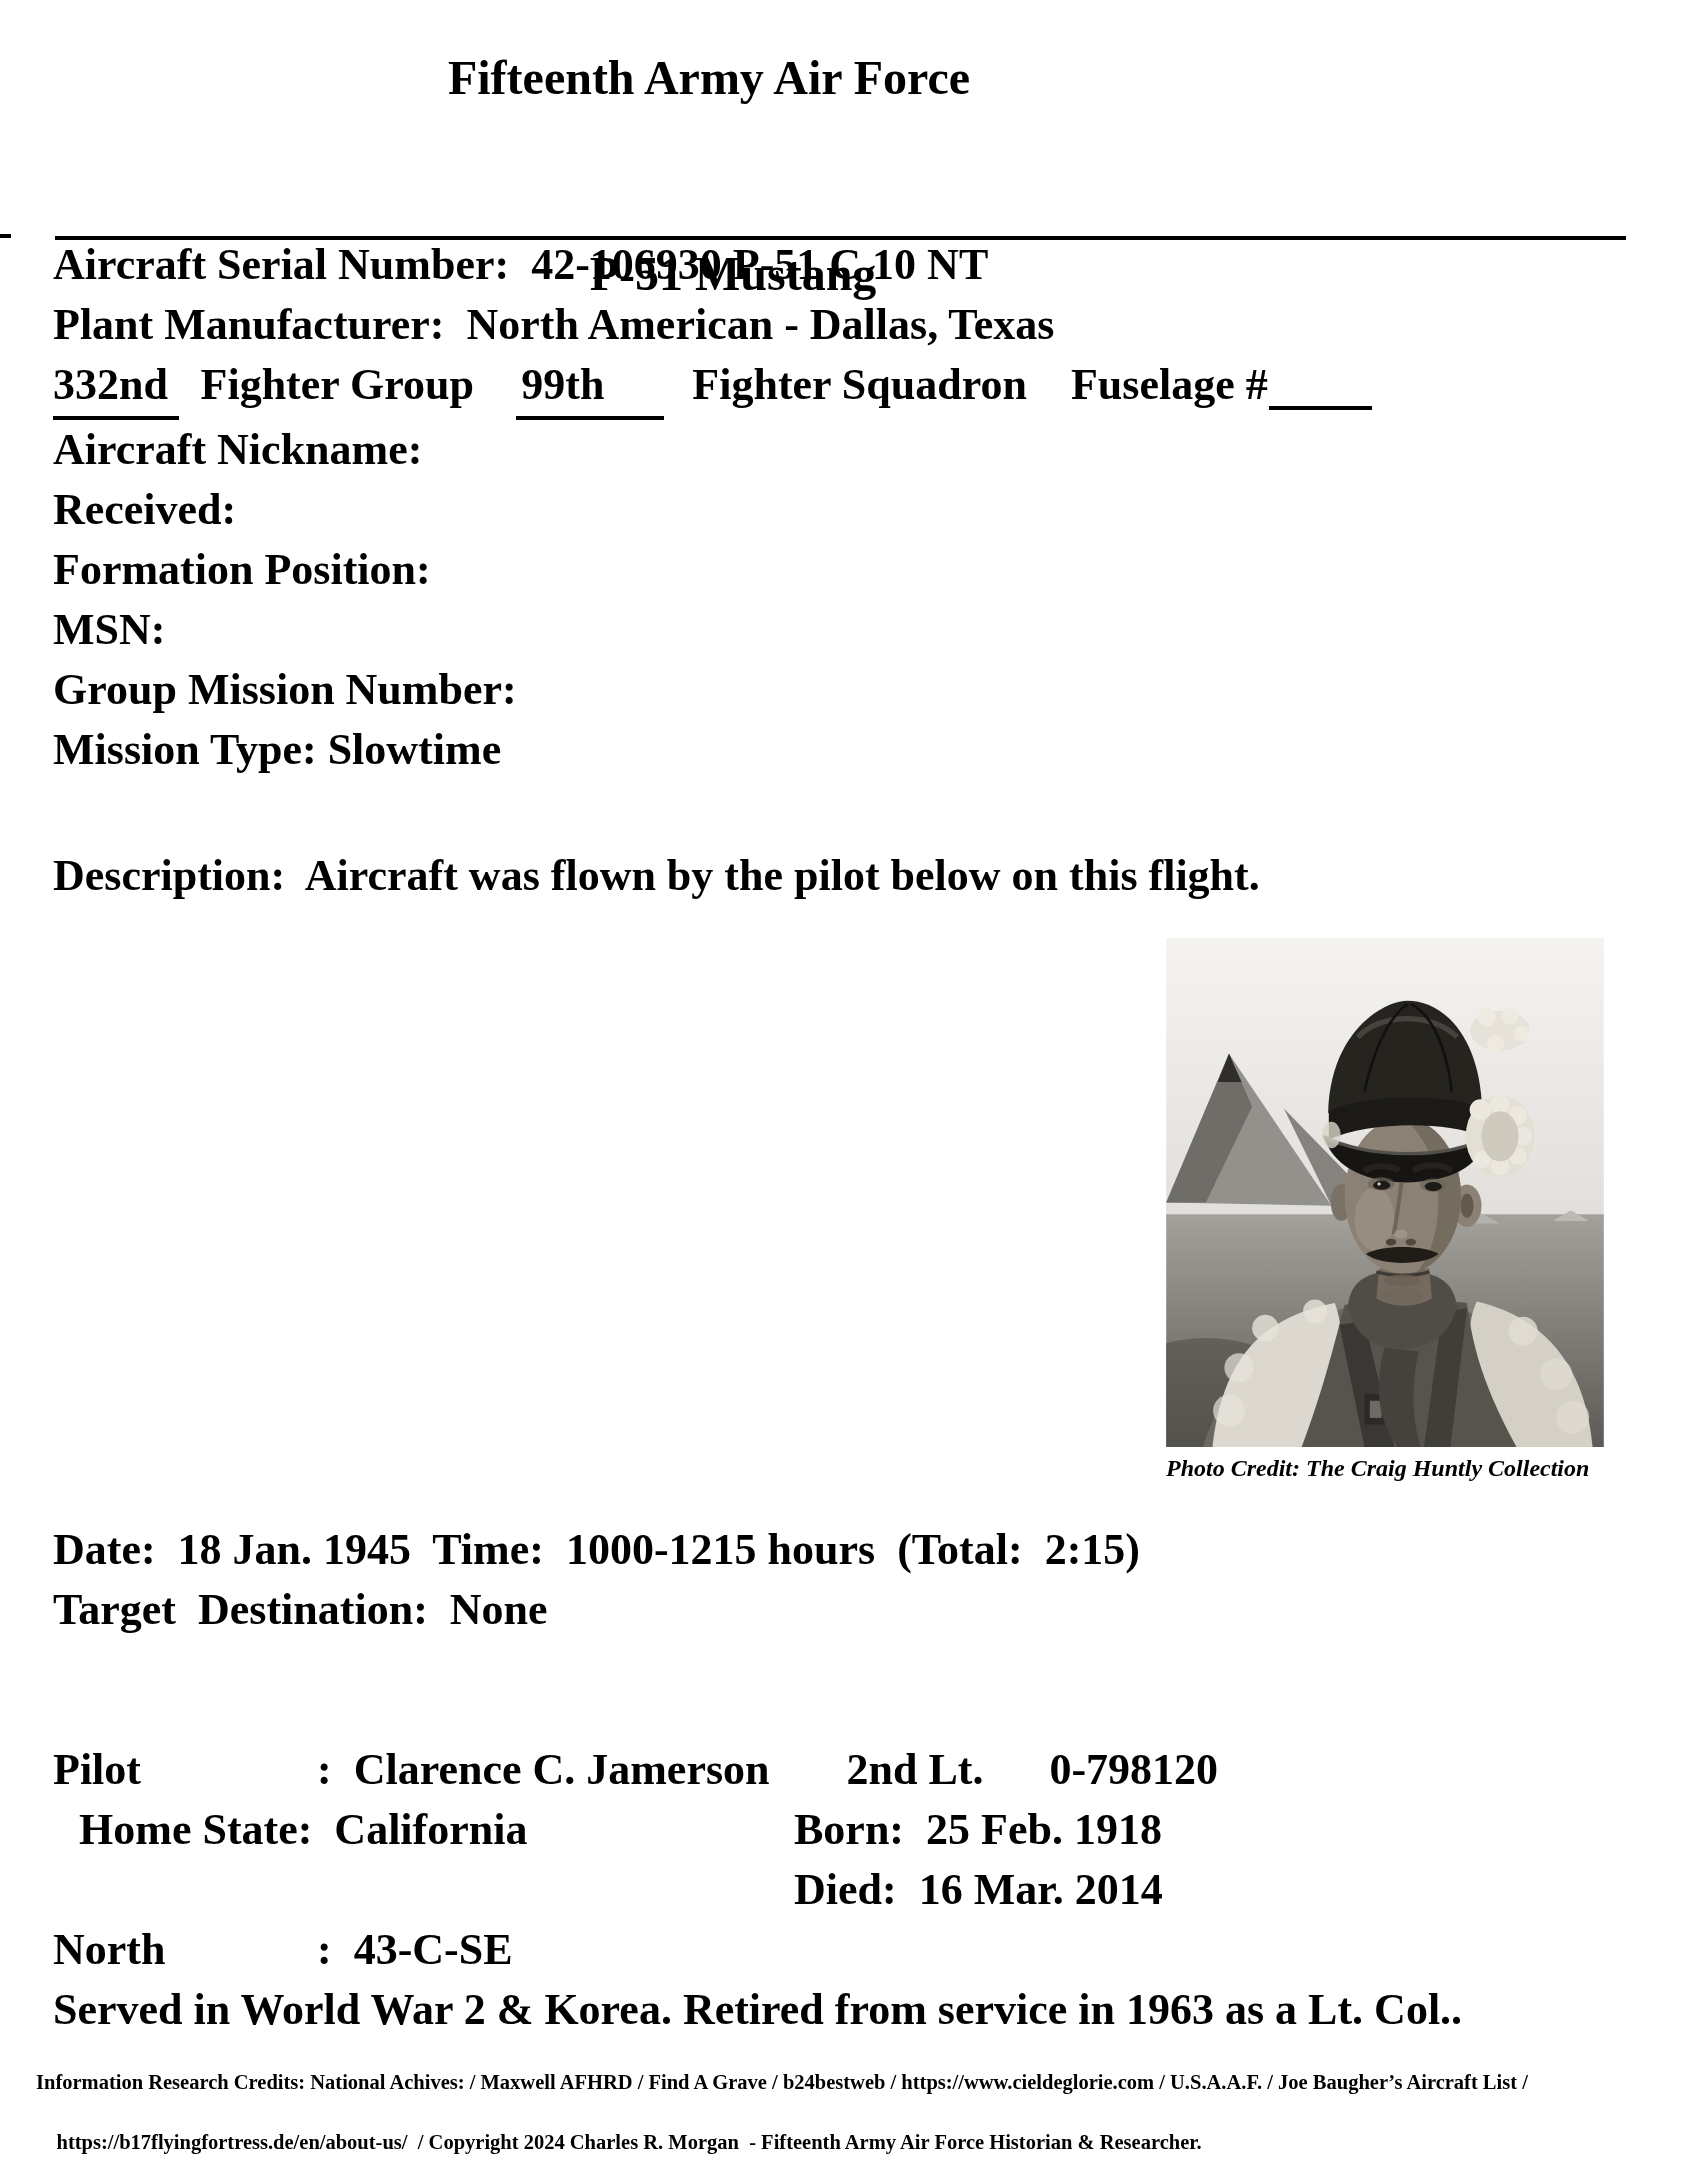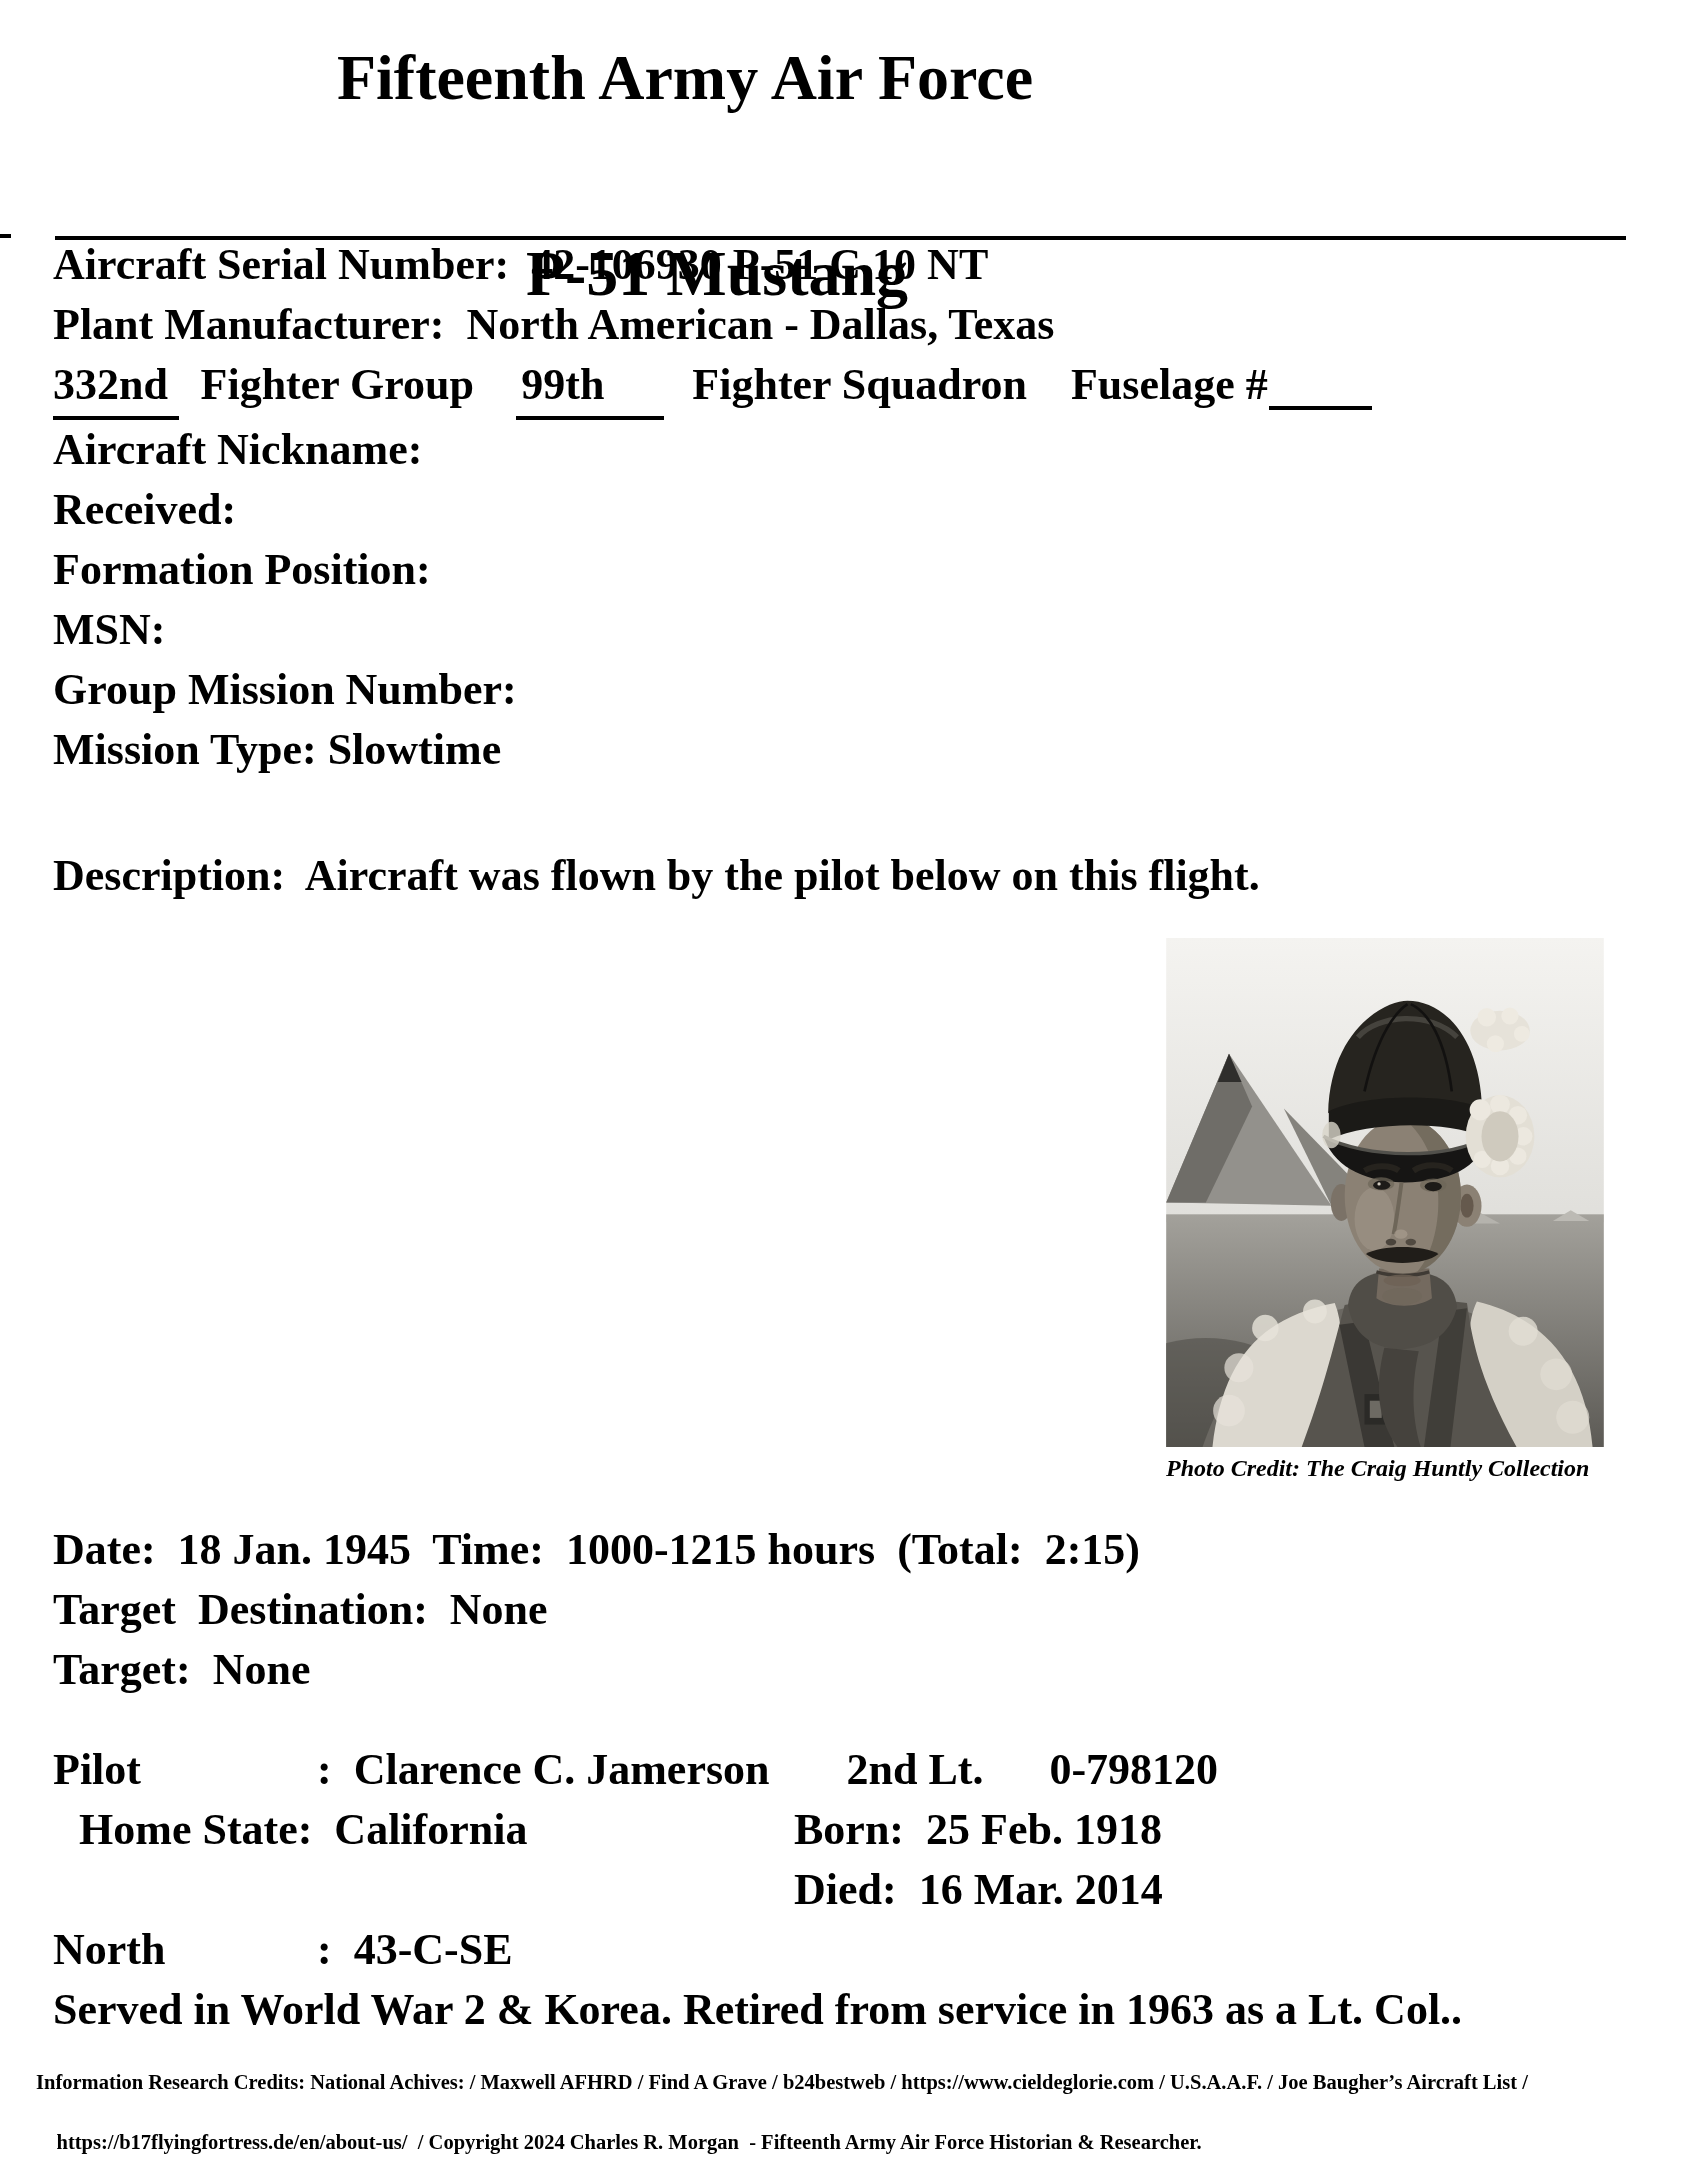--- a/index.html
+++ b/index.html
@@ -3,22 +3,23 @@
 <meta charset="utf-8">
 <style>
   html,body { margin:0; padding:0; background:#ffffff; }
   .page {
     position:relative; width:1687px; height:2183px; background:#ffffff;
     font-family:"Liberation Serif","DejaVu Serif",serif;
     font-weight:bold; color:#000; overflow:hidden;
   }
   .title {
     position:absolute; top:29px; left:0; width:1370px;
-    text-align:center; font-size:64px; line-height:98px;
+    text-align:center; font-size:48px; line-height:98px;
     white-space:pre-wrap;
+    padding-left:24px;
   }
   .edge-dash { position:absolute; left:0; top:234px; width:10.6px; height:4px; background:#000; }
   .rule { position:absolute; left:55px; top:236px; width:1571px; height:4px; background:#000; }
 
   .body-block { position:absolute; left:53px; top:235px; width:1601px; }
   .line { font-size:44px; line-height:60px; white-space:pre-wrap; }
   .desc { margin-top:66px; }
 
   .u { display:inline-block; border-bottom:4.6px solid #000; padding-bottom:1.3px; }
   .fg-num { padding-right:10.6px; }
@@ -165,21 +166,20 @@
       <path d="M318,505 C340,512 376,512 398,505" stroke="#3f3a34" stroke-width="5" fill="none"></path>
       <ellipse cx="357" cy="518" rx="28" ry="9" fill="#6e6155" opacity="0.8"></ellipse>
       <ellipse cx="357" cy="542" rx="30" ry="13" fill="#6e6659" opacity="0.5"></ellipse>
     </svg>
   </div>
   <div class="photo-credit">Photo Credit: The Craig Huntly Collection</div>
 
   <div class="mission-block">
     <div class="line">Date:  18 Jan. 1945  Time:  1000-1215 hours  (Total:  2:15)</div>
     <div class="line">Target  Destination:  None</div>
-    <div class="line">Target:  None</div>
   </div>
 
   <div class="pilot-block">
     <div class="prow"><span class="plabel">Pilot</span><span>:  Clarence C. Jamerson       2nd Lt.      0-798120</span></div>
     <div class="prow"><span class="pcol">Home State:  California</span><span>Born:  25 Feb. 1918</span></div>
     <div class="prow"><span class="pcol"></span><span>Died:  16 Mar. 2014</span></div>
     <div class="prow"><span class="plabel">North</span><span>:  43-C-SE</span></div>
     <div class="prow"><span>Served in World War 2 &amp; Korea. Retired from service in 1963 as a Lt. Col..</span></div>
   </div>
 

